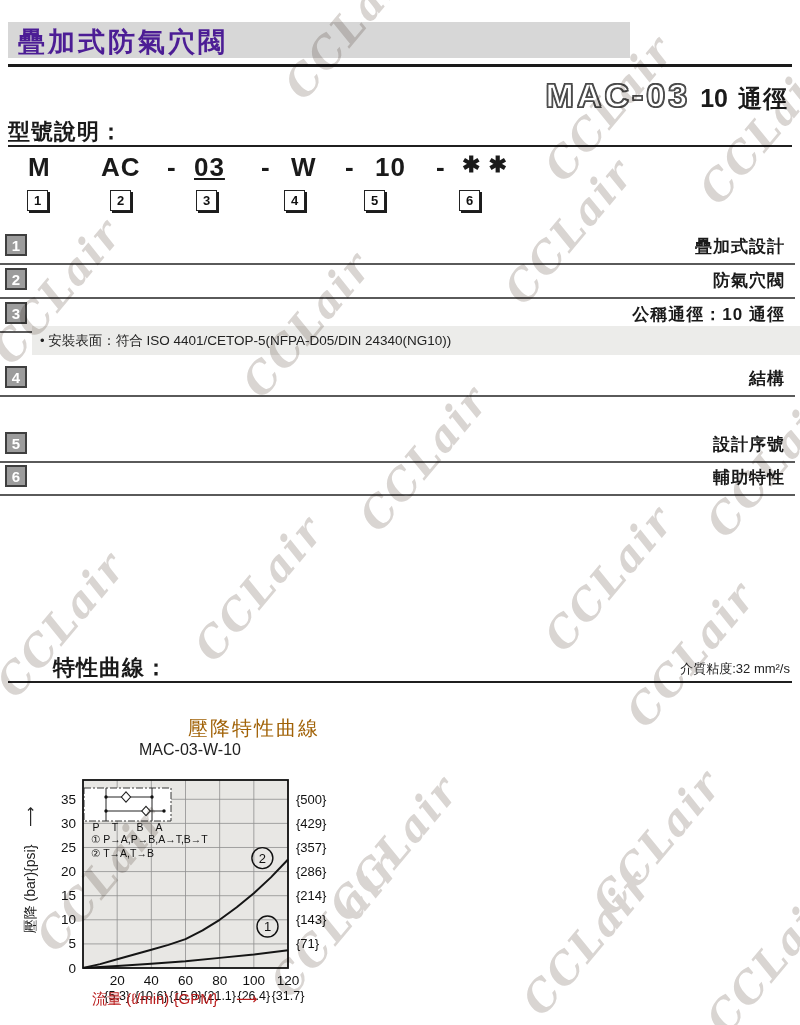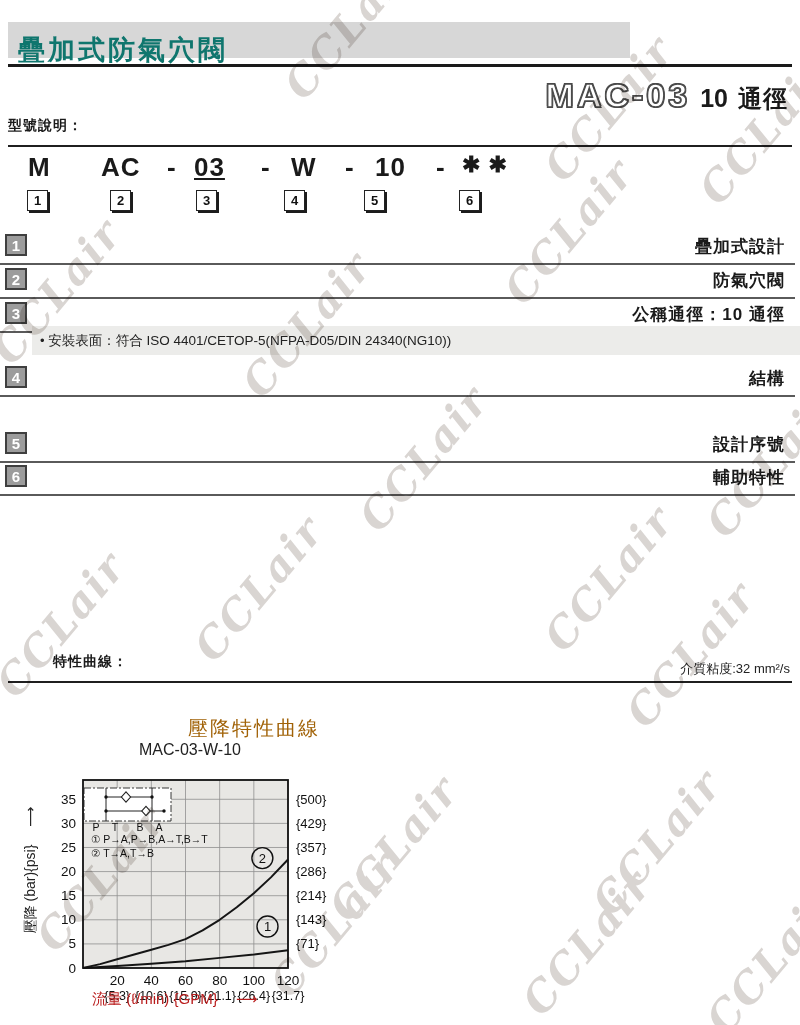--- a/index.html
+++ b/index.html
@@ -7,33 +7,33 @@
         font-family:"Liberation Sans",sans-serif;color:#1a1a1a;}
   .abs{position:absolute;}
 
   
   .wm-layer{position:absolute;inset:0;pointer-events:none;z-index:6;mix-blend-mode:multiply;}
   .wm{position:absolute;font-family:"DejaVu Serif",serif;font-style:italic;font-weight:700;
       font-size:42px;letter-spacing:2px;color:#d9d5d2;transform:rotate(-50deg);white-space:nowrap;}
 
   
   .title-bar{left:8px;top:22px;width:622px;height:36px;background:#d7d7d7;}
-  .title-text{left:18px;top:24px;font-size:27px;font-weight:bold;letter-spacing:3px;color:#0f766e;margin-top:8px;}
+  .title-text{left:18px;top:24px;font-size:27px;font-weight:bold;letter-spacing:3px;color:#4c1d95;}
   .header-rule{left:8px;top:64px;width:784px;height:3px;background:#1a1a1a;}
   .logo{left:632px;top:3px;}
 
   
   .model-heading{top:76px;right:12px;display:flex;align-items:baseline;gap:10px;}
   .outline-text{font-size:34px;font-weight:bold;letter-spacing:3px;color:#ffffff;
     -webkit-text-stroke:1.3px #4a4a4a;
     text-shadow:-1px -1px 0 #4a4a4a,1px -1px 0 #4a4a4a,-1px 1px 0 #4a4a4a,1px 1px 0 #4a4a4a;text-align:center;}
   .bore{font-size:25px;font-weight:bold;}
   .bore-unit{font-size:24px;font-weight:bold;letter-spacing:1px;}
 
-  .sec-heading{left:8px;font-size:14px;font-weight:bold;letter-spacing:1px;}
+  .sec-heading{left:8px;font-size:22px;font-weight:bold;letter-spacing:1px;}
   .thin-rule{left:8px;width:784px;height:2px;background:#1f1f1f;}
 
   
   .code-part{top:152px;font-size:26px;font-weight:bold;letter-spacing:1px;}
   .pos-box{top:190px;width:19px;height:19px;background:#fff;border:1px solid #222;
            box-shadow:2px 2px 0 #1c1c1c;font-size:13px;font-weight:bold;color:#111;
            display:flex;align-items:center;justify-content:center;}
 
   
   .sec-row{left:0;width:795px;height:31px;border-bottom:2px solid #5a5a5a;}

